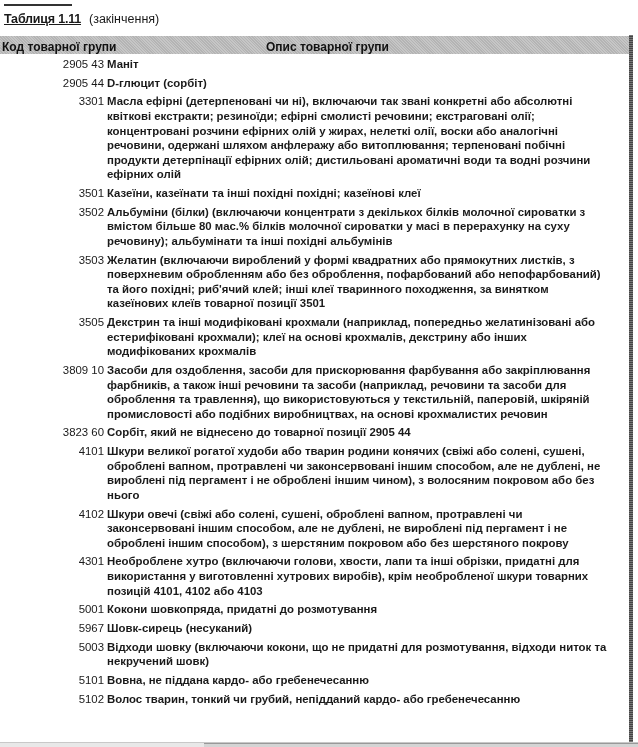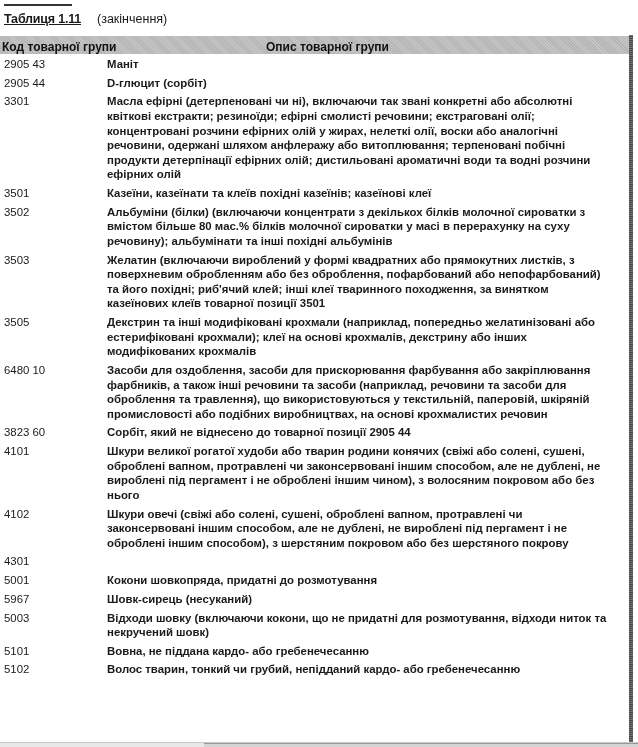--- a/index.html
+++ b/index.html
@@ -9,40 +9,40 @@
     font-family: "Liberation Sans", sans-serif;
     color: #1a1a1a;
   }
   .top-rule {
     position: absolute; left: 4px; top: 4px; width: 68px; height: 2px; background: #333;
   }
   .caption {
     position: absolute; left: 4px; top: 12px; font-size: 12.5px;
   }
   .caption .num { font-weight: bold; letter-spacing: -0.2px; text-decoration: underline; }
-  .caption .note { margin-left: 16px; }
+  .caption .note { margin-left: 8px; }
   .right-border {
     position: absolute; left: 629px; top: 35px; width: 4px; height: 708px;
     background: repeating-linear-gradient(0deg, #444 0 1px, #777 1px 2px);
   }
   .header {
     position: absolute; left: 0; top: 36px; width: 630px; height: 18px;
     background: repeating-linear-gradient(45deg, #b4b4b4 0 1px, #c6c6c6 1px 2px);
     font-size: 12px; font-weight: bold; color: #111;
     display: flex; align-items: flex-end;
   }
   .header .h-code { width: 118px; padding-left: 2px; }
   .header .h-desc { flex: 1; text-align: center; padding-right: 95px; }
   .rows {
     position: absolute; left: 0; top: 57px; width: 630px;
     font-size: 11.4px; line-height: 14.6px;
   }
   .row { display: flex; margin-bottom: 4.1px; }
   .code {
-    width: 100px; text-align: left; flex-shrink: 0; padding-left: 4px;
+    width: 100px; text-align: right; flex-shrink: 0; padding-left: 4px;
   }
   .desc { width: 505px; padding-left: 3px; font-weight: bold; }
   .hscroll {
     position: absolute; left: 0; top: 742px; width: 638px; height: 5px;
     background: #e8e8e8; border-top: 1px solid #c8c8c8;
   }
   .hscroll .thumb {
     position: absolute; left: 204px; top: 0; width: 434px; height: 5px;
     background: #d4d4d4; border-top: 1px solid #999;
   }
@@ -68,52 +68,53 @@
     <div class="row">
       <div class="code">2905 44</div>
       <div class="desc">D-глюцит (сорбіт)</div>
     </div>
     <div class="row">
       <div class="code">3301</div>
       <div class="desc">Масла ефірні (детерпеновані чи ні), включаючи так звані конкретні або абсолютні квіткові екстракти; резиноїди; ефірні смолисті речовини; екстраговані олії; концентровані розчини ефірних олій у жирах, нелеткі олії, воски або аналогічні речовини, одержані шляхом анфлеражу або витоплювання; терпеновані побічні продукти детерпінації ефірних олій; дистильовані ароматичні води та водні розчини ефірних олій</div>
     </div>
     <div class="row">
       <div class="code">3501</div>
-      <div class="desc">Казеїни, казеїнати та клеїв похідні казеїнів; казеїнові клеї</div>
+      <div class="desc">Казеїни, казеїнати та інші похідні похідні; казеїнові клеї</div>
     </div>
     <div class="row">
       <div class="code">3502</div>
       <div class="desc">Альбуміни (білки) (включаючи концентрати з декількох білків молочної сироватки з вмістом більше 80 мас.% білків молочної сироватки у масі в перерахунку на суху речовину); альбумінати та інші похідні альбумінів</div>
     </div>
     <div class="row">
       <div class="code">3503</div>
       <div class="desc">Желатин (включаючи вироблений у формі квадратних або прямокутних листків, з поверхневим обробленням або без оброблення, пофарбований або непофарбований) та його похідні; риб'ячий клей; інші клеї тваринного походження, за винятком казеїнових клеїв товарної позиції 3501</div>
     </div>
     <div class="row">
       <div class="code">3505</div>
       <div class="desc">Декстрин та інші модифіковані крохмали (наприклад, попередньо желатинізовані або естерифіковані крохмали); клеї на основі крохмалів, декстрину або інших модифікованих крохмалів</div>
     </div>
     <div class="row">
-      <div class="code">6480 10</div>
+      <div class="code">3809 10</div>
       <div class="desc">Засоби для оздоблення, засоби для прискорювання фарбування або закріплювання фарбників, а також інші речовини та засоби (наприклад, речовини та засоби для оброблення та травлення), що використовуються у текстильній, паперовій, шкіряній промисловості або подібних виробництвах, на основі крохмалистих речовин</div>
     </div>
     <div class="row">
       <div class="code">3823 60</div>
       <div class="desc">Сорбіт, який не віднесено до товарної позиції 2905 44</div>
     </div>
     <div class="row">
       <div class="code">4101</div>
       <div class="desc">Шкури великої рогатої худоби або тварин родини конячих (свіжі або солені, сушені, оброблені вапном, протравлені чи законсервовані іншим способом, але не дублені, не вироблені під пергамент і не оброблені іншим чином), з волосяним покровом або без нього</div>
     </div>
     <div class="row">
       <div class="code">4102</div>
       <div class="desc">Шкури овечі (свіжі або солені, сушені, оброблені вапном, протравлені чи законсервовані іншим способом, але не дублені, не вироблені під пергамент і не оброблені іншим способом), з шерстяним покровом або без шерстяного покрову</div>
     </div>
     <div class="row">
       <div class="code">4301</div>
+      <div class="desc">Необроблене хутро (включаючи голови, хвости, лапи та інші обрізки, придатні для використання у виготовленні хутрових виробів), крім необробленої шкури товарних позицій 4101, 4102 або 4103</div>
     </div>
     <div class="row">
       <div class="code">5001</div>
       <div class="desc">Кокони шовкопряда, придатні до розмотування</div>
     </div>
     <div class="row">
       <div class="code">5967</div>
       <div class="desc">Шовк-сирець (несуканий)</div>
     </div>
     <div class="row">

